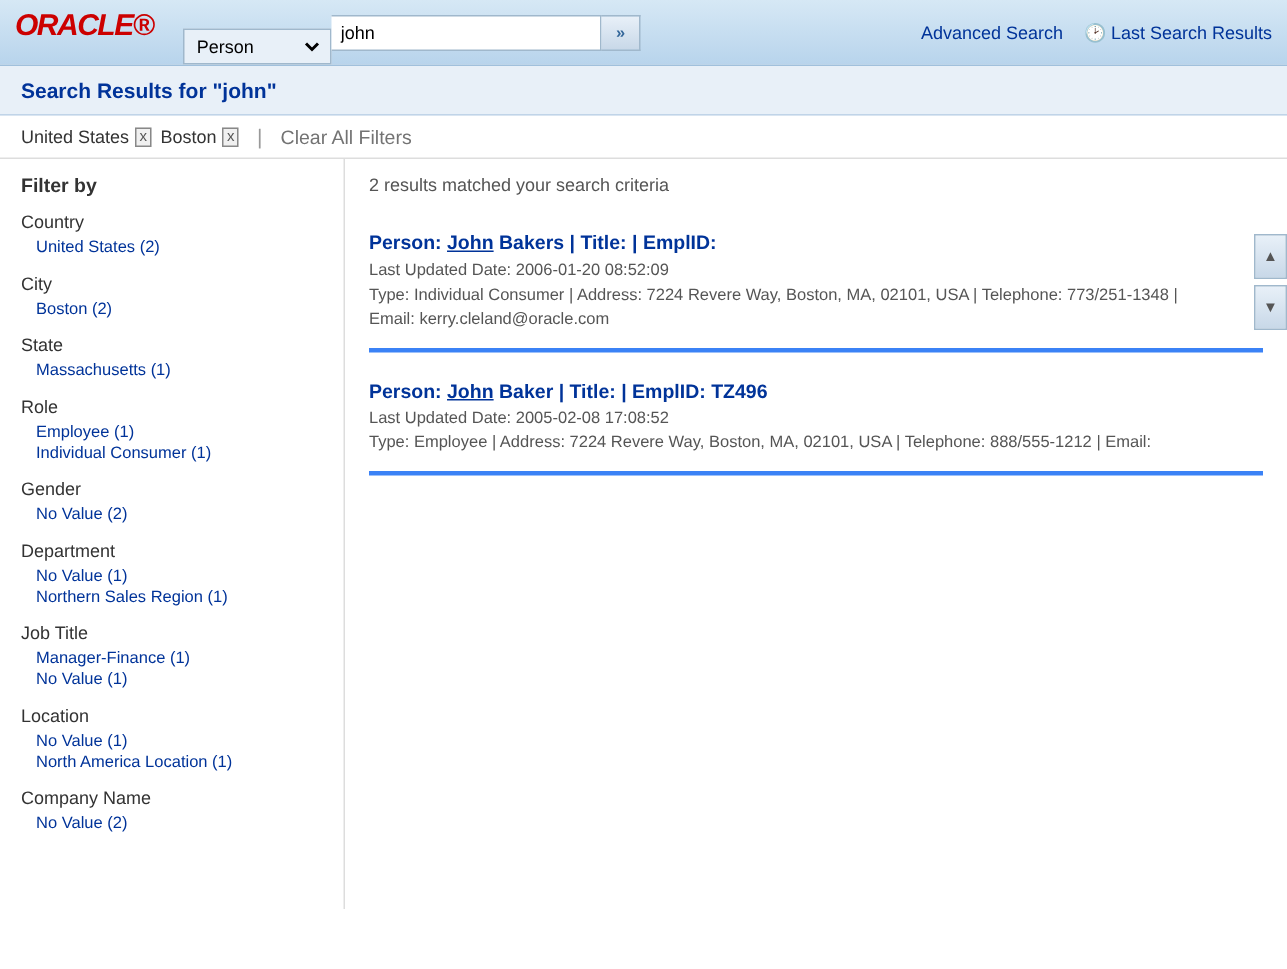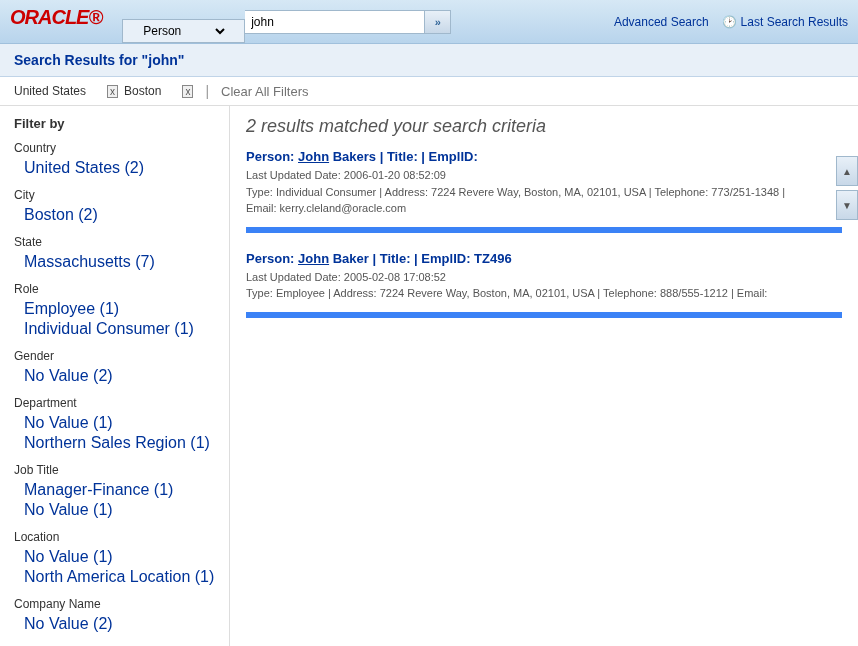--- a/index.html
+++ b/index.html
@@ -23,21 +23,21 @@
     }
     #logo span { color: #cc0000; }
     .search-bar {
       display: flex;
       align-items: center;
       flex: 1;
     }
     .search-type-select {
       border: 1px solid #a0b8cc;
       background: #e8f0f8;
-      padding: 3px 16px;
+      padding: 3px 4px;
       font-size: 12px;
       height: 24px;
       cursor: pointer;
       display: flex;
       align-items: center;
       margin-top: 18px;
     }
     .search-type-select select {
       border: none;
       background: transparent;
@@ -100,21 +100,21 @@
     #filter-tags {
       padding: 6px 14px;
       display: flex;
       align-items: center;
       gap: 6px;
       border-bottom: 1px solid #ddd;
     }
     .filter-tag {
       display: flex;
       align-items: center;
-      gap: 19px;
+      gap: 2px;
       font-size: 12px;
       color: #333;
     }
     .filter-tag-x {
       display: inline-block;
       border: 1px solid #888;
       background: #f0f0f0;
       color: #555;
       font-size: 10px;
       padding: 0 2px;
@@ -156,43 +156,42 @@
       margin-bottom: 10px;
     }
     .filter-section-title {
       font-weight: normal;
       font-size: 12px;
       color: #333;
       margin-bottom: 3px;
     }
     .filter-item {
       color: #003399;
-      font-size: 16px;
+      font-size: 11px;
       cursor: pointer;
       padding: 1px 0 1px 10px;
       display: block;
       text-decoration: none;
     }
 
     
     #results {
       flex: 1;
       padding: 10px 16px;
       position: relative;
     }
     .results-count {
-      font-size: 18px;
+      font-size: 12px;
       color: #555;
-      margin-bottom: 12px;
-      font-style: italic;
+      margin-bottom: 24px;
     }
     .result-item {
       margin-bottom: 18px;
       padding-bottom: 10px;
-      border-bottom: 6px solid #3b82f6;
+      border-bottom: 3px solid #3b82f6;
     }
     .result-item:last-child { border-bottom: none; }
     .result-title {
       color: #003399;
       font-size: 13px;
       font-weight: bold;
       cursor: pointer;
       text-decoration: none;
       display: inline;
     }
@@ -282,21 +281,21 @@
       <a class="filter-item">United States (2)</a>
     </div>
 
     <div class="filter-section">
       <div class="filter-section-title">City</div>
       <a class="filter-item">Boston (2)</a>
     </div>
 
     <div class="filter-section">
       <div class="filter-section-title">State</div>
-      <a class="filter-item">Massachusetts (7)</a>
+      <a class="filter-item">Massachusetts (1)</a>
     </div>
 
     <div class="filter-section">
       <div class="filter-section-title">Role</div>
       <a class="filter-item">Employee (1)</a>
       <a class="filter-item">Individual Consumer (1)</a>
     </div>
 
     <div class="filter-section">
       <div class="filter-section-title">Gender</div>

